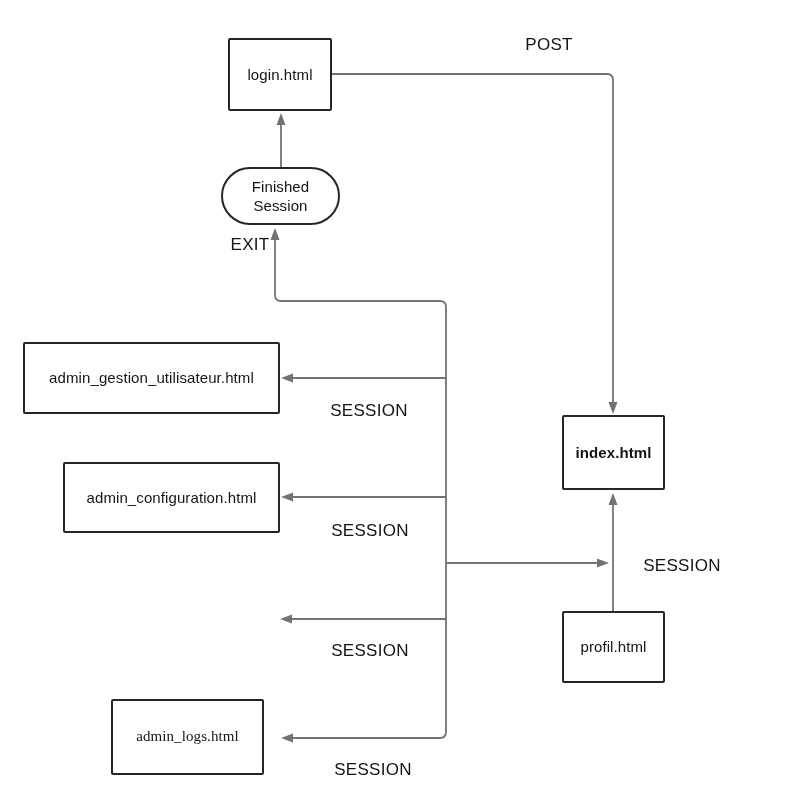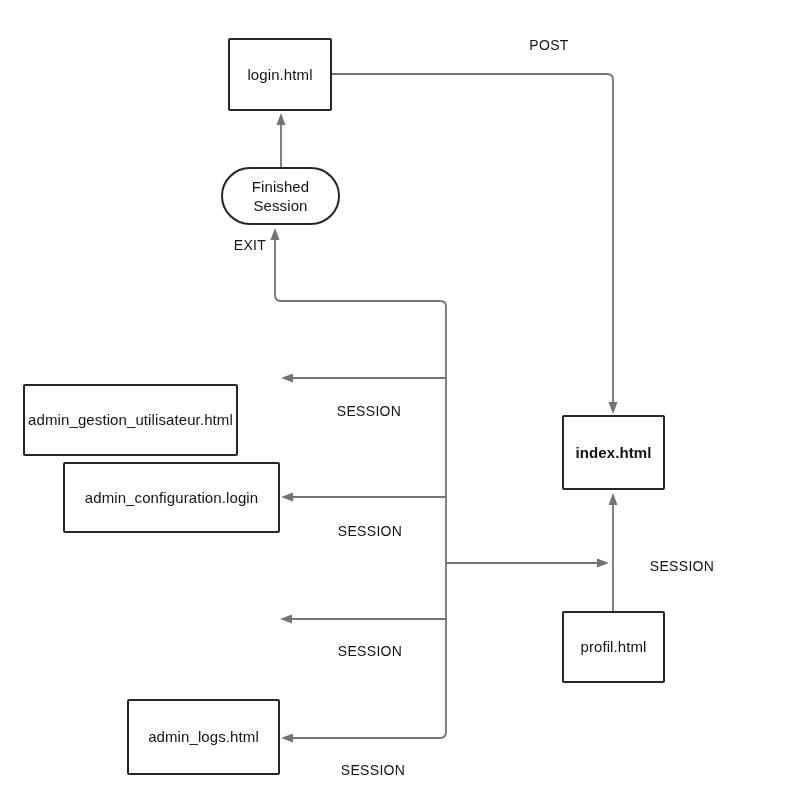--- a/index.html
+++ b/index.html
@@ -46,30 +46,30 @@
     text-align:center;
     font-size:15px;
     color:var(--text-color);
     letter-spacing:0.1px;
     line-height:1.3;
     white-space:pre-line;
   }
   .node.stadium{border-radius:29px;}
   .node-login{left:228px;top:38px;width:104px;height:73px;}
   .node-finished{left:221px;top:167px;width:119px;height:58px;}
-  .node-gestion{left:23px;top:342px;width:215px;height:72px;margin-top:42px;}
+  .node-gestion{left:23px;top:342px;width:257px;height:72px;}
   .node-config{left:63px;top:462px;width:217px;height:71px;}
   .node-photo{left:127px;top:581px;width:152px;height:75px;}
-  .node-logs{left:127px;top:699px;width:153px;height:76px;}
+  .node-logs{left:111px;top:699px;width:153px;height:76px;font-family:Liberation Serif, serif;}
   .node-index{left:562px;top:415px;width:103px;height:75px;font-weight:bold;}
   .node-profil{left:562px;top:611px;width:103px;height:72px;}
   .edge-label{
     position:absolute;
     transform:translate(-50%,-50%);
-    font-size:14px;
+    font-size:17px;
     color:var(--text-color);
     letter-spacing:0.3px;
     white-space:nowrap;
   }
   .lbl-post{left:549px;top:45px;}
   .lbl-exit{left:250px;top:245px;}
   .lbl-session-gestion{left:369px;top:411px;}
   .lbl-session-config{left:370px;top:531px;}
   .lbl-session-photo{left:370px;top:651px;}
   .lbl-session-logs{left:373px;top:770px;}
@@ -109,21 +109,21 @@
     <polygon points="613,636 608.5,624 617.5,624"></polygon>
   </svg>
 
   <div class="node node-login">login.html</div>
 
   <div class="node stadium node-finished">Finished
 Session</div>
 
   <div class="node node-gestion">admin_gestion_utilisateur.html</div>
 
-  <div class="node node-config">admin_configuration.login</div>
+  <div class="node node-config">admin_configuration.html</div>
 
 
   <div class="node node-logs">admin_logs.html</div>
 
   <div class="node node-index">index.html</div>
 
   <div class="node node-profil">profil.html</div>
 
   <div class="edge-label lbl-post">POST</div>
 

